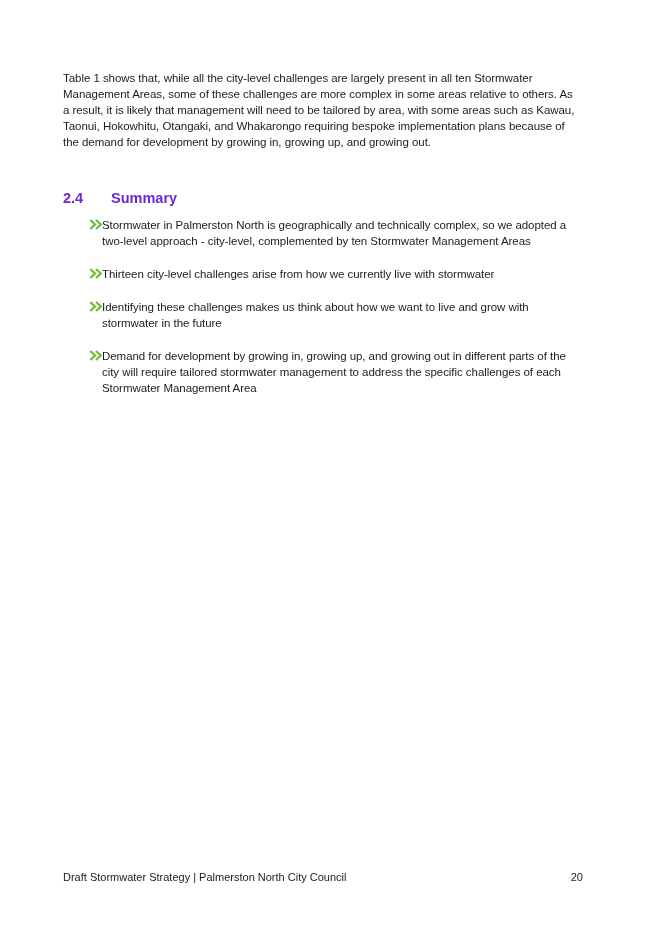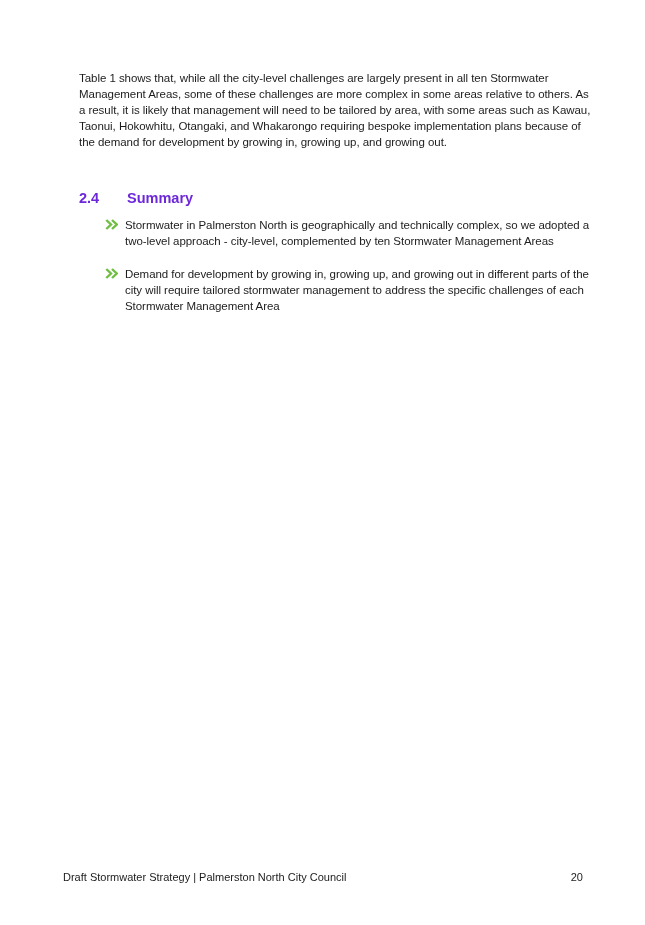--- a/index.html
+++ b/index.html
@@ -11,21 +11,21 @@
     position: relative;
     width: 645px;
     height: 925px;
     background: #ffffff;
     overflow: hidden;
     font-family: "Liberation Sans", "DejaVu Sans", sans-serif;
     color: #1c1c1c;
   }
   .content {
     position: absolute;
-    left: 79px;
+    left: 63px;
     top: 70px;
     width: 518px;
   }
   .intro {
     margin: 0;
     font-size: 11.5px;
     line-height: 16px;
     letter-spacing: -0.05px;
   }
   .heading {
@@ -40,21 +40,20 @@
     width: 48px;
   }
   .bullets {
     list-style: none;
     margin: 9px 0 0 0;
     padding: 0 0 0 26px;
   }
   .bullet {
     display: flex;
     align-items: flex-start;
-    gap: 7px;
     margin: 0 0 17px 0;
     font-size: 11.5px;
     line-height: 16px;
     letter-spacing: -0.05px;
   }
   .chev {
     flex: 0 0 13px;
     width: 13px;
     height: 11px;
     margin-top: 2px;
@@ -97,21 +96,39 @@
         <span class="chev">
           <svg width="13" height="11" viewBox="0 0 13 11">
             <path d="M1.3 1 L6 5.5 L1.3 10" fill="none" stroke="#70bf44" stroke-width="2.4"></path>
             <path d="M7 1 L11.7 5.5 L7 10" fill="none" stroke="#70bf44" stroke-width="2.4"></path>
           </svg>
         </span>
         <span class="btext">Stormwater in Palmerston North is geographically and technically complex, so we adopted a two-level approach - city-level, complemented by ten Stormwater Management Areas</span>
       </li>
 
 
+      <li class="bullet">
+        <span class="chev">
+          <svg width="13" height="11" viewBox="0 0 13 11">
+            <path d="M1.3 1 L6 5.5 L1.3 10" fill="none" stroke="#70bf44" stroke-width="2.4"></path>
+            <path d="M7 1 L11.7 5.5 L7 10" fill="none" stroke="#70bf44" stroke-width="2.4"></path>
+          </svg>
+        </span>
+        <span class="btext">Thirteen city-level challenges arise from how we currently live with stormwater</span>
+      </li>
 
+      <li class="bullet">
+        <span class="chev">
+          <svg width="13" height="11" viewBox="0 0 13 11">
+            <path d="M1.3 1 L6 5.5 L1.3 10" fill="none" stroke="#70bf44" stroke-width="2.4"></path>
+            <path d="M7 1 L11.7 5.5 L7 10" fill="none" stroke="#70bf44" stroke-width="2.4"></path>
+          </svg>
+        </span>
+        <span class="btext">Identifying these challenges makes us think about how we want to live and grow with stormwater in the future</span>
+      </li>
 
       <li class="bullet">
         <span class="chev">
           <svg width="13" height="11" viewBox="0 0 13 11">
             <path d="M1.3 1 L6 5.5 L1.3 10" fill="none" stroke="#70bf44" stroke-width="2.4"></path>
             <path d="M7 1 L11.7 5.5 L7 10" fill="none" stroke="#70bf44" stroke-width="2.4"></path>
           </svg>
         </span>
         <span class="btext">Demand for development by growing in, growing up, and growing out in different parts of the city will require tailored stormwater management to address the specific challenges of each Stormwater Management Area</span>
       </li>

